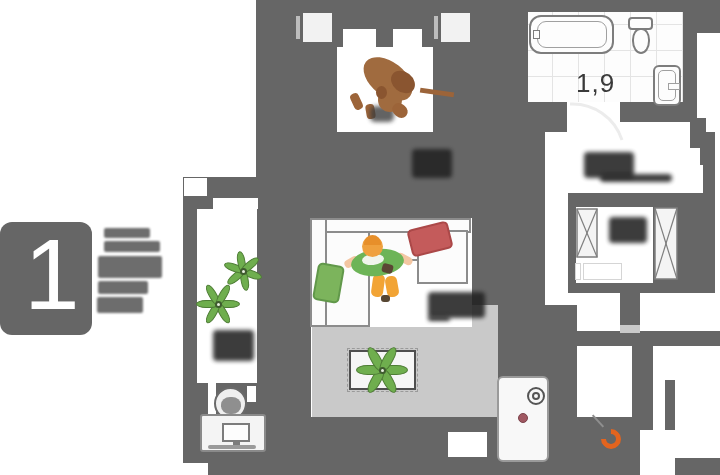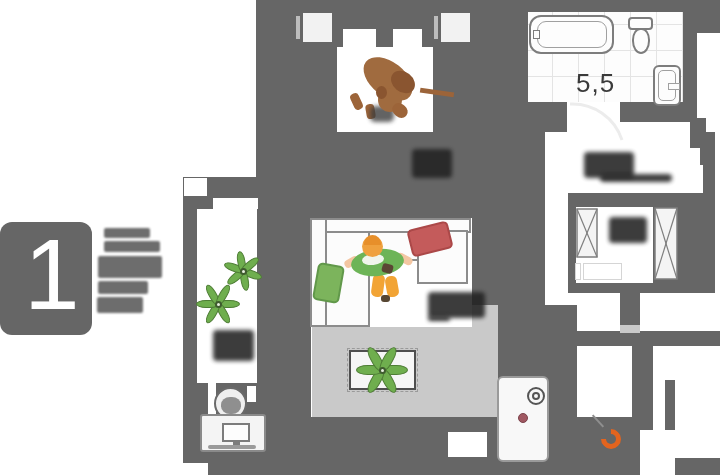--- a/index.html
+++ b/index.html
@@ -95,21 +95,21 @@
   <div class="fixture thin" style="left:537px;top:21px;width:70px;height:27px;border-radius:9px;background:transparent"></div>
   <div class="abs" style="left:533px;top:30px;width:7px;height:9px;background:#fdfdfd;border:1px solid #7d7d7d;box-sizing:border-box"></div>
 
   <div class="fixture" style="left:628px;top:17px;width:25px;height:13px;border-radius:4px"></div>
   <div class="fixture" style="left:632px;top:28px;width:18px;height:26px;border-radius:45% 45% 50% 50%"></div>
 
   <div class="fixture" style="left:653px;top:65px;width:28px;height:41px;border-radius:6px"></div>
   <div class="fixture thin" style="left:658px;top:70px;width:18px;height:31px;border-radius:5px;background:transparent"></div>
   <div class="abs" style="left:668px;top:83px;width:12px;height:7px;background:#fdfdfd;border:1px solid #a0a0a0;box-sizing:border-box"></div>
 
-  <div class="arealabel" style="left:576px;top:68px">5,5</div>
+  <div class="arealabel" style="left:576px;top:68px">1,9</div>
 
   <div>
     <div class="abs" style="left:420px;top:90px;width:34px;height:5px;background:#9c6439;transform:rotate(8deg)"></div>
     <div class="abs" style="left:352px;top:93px;width:9px;height:17px;background:#9c6439;border-radius:4px;transform:rotate(-25deg)"></div>
     <div class="abs" style="left:366px;top:104px;width:9px;height:15px;background:#9c6439;border-radius:4px;transform:rotate(-10deg)"></div>
     <div class="abs" style="left:370px;top:106px;width:24px;height:16px;background:#3d3d3d;border-radius:5px;filter:blur(2px);opacity:.8"></div>
     <div class="abs" style="left:360px;top:62px;width:56px;height:34px;background:var(--dog-brown,#a06b3f);border-radius:50%;transform:rotate(38deg)"></div>
     <div class="abs" style="left:390px;top:72px;width:26px;height:20px;background:#8a5530;border-radius:50%;transform:rotate(38deg)"></div>
     <div class="abs" style="left:378px;top:88px;width:24px;height:24px;background:var(--dog-brown,#a06b3f);border-radius:50%"></div>
     <div class="abs" style="left:376px;top:86px;width:11px;height:13px;background:#8a5530;border-radius:50%"></div>

